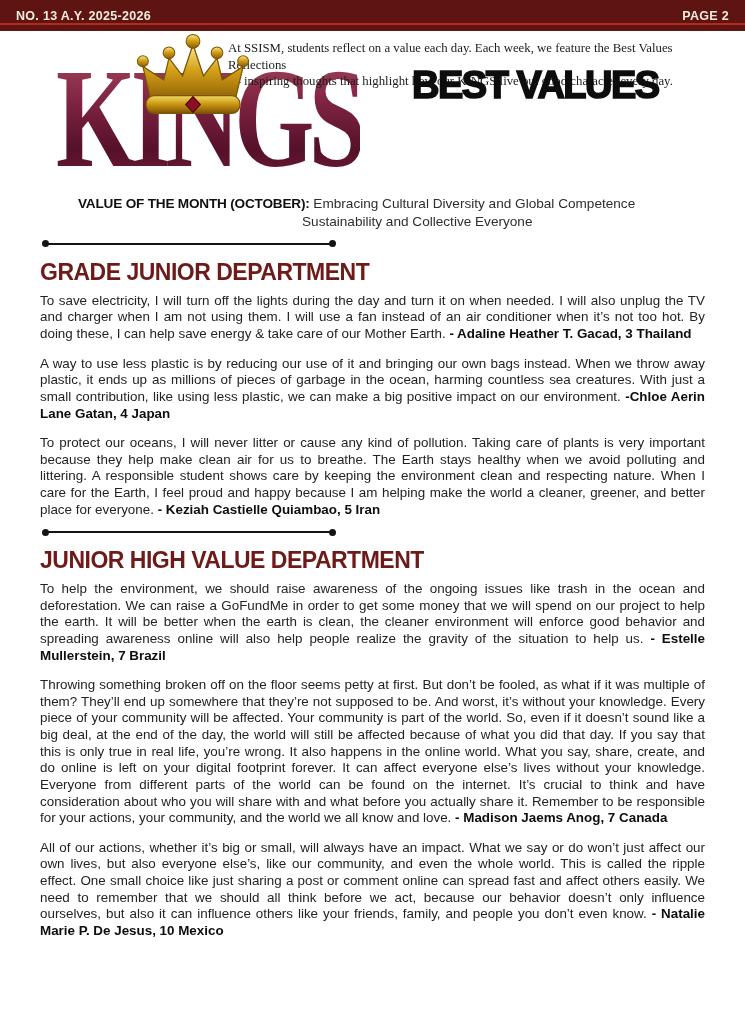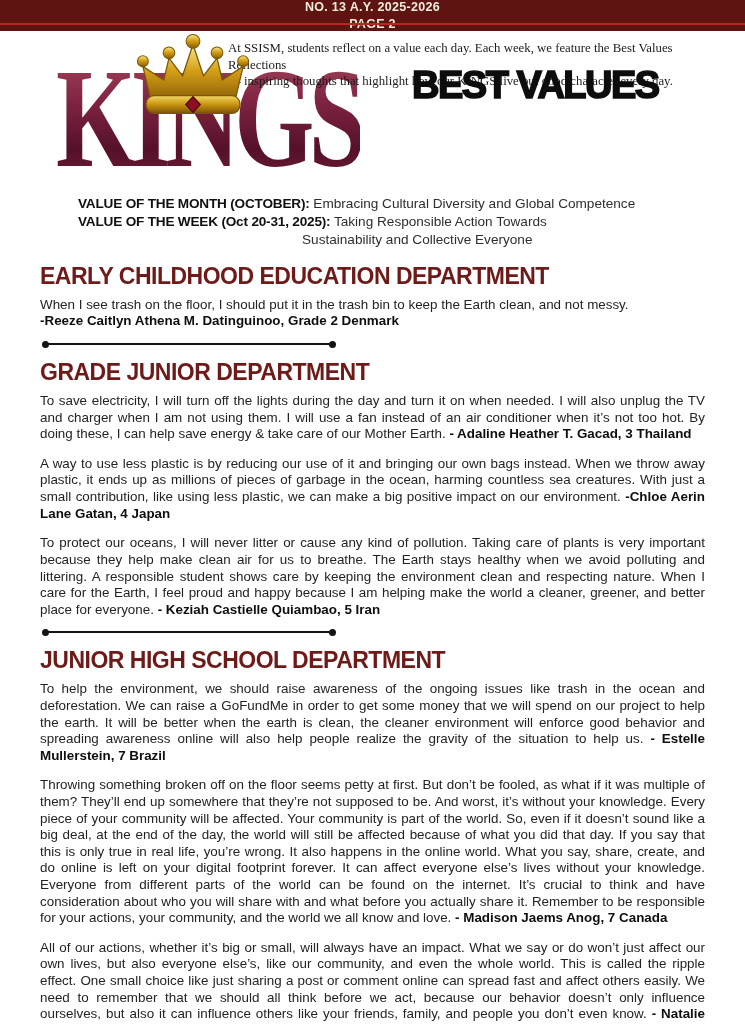--- a/index.html
+++ b/index.html
@@ -9,21 +9,20 @@
     font-family:"Liberation Sans", sans-serif;
     color:#222;
   }
   .page { width:745px; height:1024px; background:#fff; position:relative; }
 
   
   .topbar {
     position:relative; height:31px; background:#5e1410;
     display:flex; justify-content:space-between; align-items:center;
     padding:0 16px;
-    flex-direction:column;
   }
   .topbar .bar-text {
     color:#f3ecdd; font-weight:bold; font-size:12.5px; letter-spacing:.3px;
   }
   .topbar .accent {
     position:absolute; left:0; right:0; bottom:6px; height:2.5px; background:#b52a1e;
   }
 
   
   .masthead { position:relative; height:162px; }
@@ -127,49 +126,41 @@
     <h1 class="big-title">
       <span>BEST VALUES</span>
     </h1>
   </section>
 
   <section class="values">
     <div>
       <b>VALUE OF THE MONTH (OCTOBER):</b>
       <span>Embracing Cultural Diversity and Global Competence</span>
     </div>
-    <div>
-      <b>VALUE OF THE WEEK (Oct 20-31, 2025):</b>
-      <span>Taking Responsible Action Towards</span>
-    </div>
     <div class="wrap-indent">
       <span>Sustainability and Collective Everyone</span>
     </div>
   </section>
 
   <main>
 
-    <section class="dept">
-      <h2>EARLY CHILDHOOD EDUCATION DEPARTMENT</h2>
-      <p class="entry"><span>When I see trash on the floor, I should put it in the trash bin to keep the Earth clean, and not messy.</span> <b class="author block">-Reeze Caitlyn Athena M. Datinguinoo, Grade 2 Denmark</b></p>
-    </section>
 
     <div class="divider"></div>
 
     <section class="dept">
       <h2>GRADE JUNIOR DEPARTMENT</h2>
       <p class="entry"><span>To save electricity, I will turn off the lights during the day and turn it on when needed. I will also unplug the TV and charger when I am not using them. I will use a fan instead of an air conditioner when it’s not too hot. By doing these, I can help save energy &amp; take care of our Mother Earth.</span> <b class="author">- Adaline Heather T. Gacad, 3 Thailand</b></p>
       <p class="entry"><span>A way to use less plastic is by reducing our use of it and bringing our own bags instead. When we throw away plastic, it ends up as millions of pieces of garbage in the ocean, harming countless sea creatures. With just a small contribution, like using less plastic, we can make a big positive impact on our environment.</span> <b class="author">-Chloe Aerin Lane Gatan, 4 Japan</b></p>
       <p class="entry"><span>To protect our oceans, I will never litter or cause any kind of pollution. Taking care of plants is very important because they help make clean air for us to breathe. The Earth stays healthy when we avoid polluting and littering. A responsible student shows care by keeping the environment clean and respecting nature. When I care for the Earth, I feel proud and happy because I am helping make the world a cleaner, greener, and better place for everyone.</span> <b class="author">- Keziah Castielle Quiambao, 5 Iran</b></p>
     </section>
 
     <div class="divider"></div>
 
     <section class="dept">
-      <h2>JUNIOR HIGH SCHOOL DEPARTMENT</h2>
+      <h2>JUNIOR HIGH VALUE DEPARTMENT</h2>
       <p class="entry"><span>To help the environment, we should raise awareness of the ongoing issues like trash in the ocean and deforestation. We can raise a GoFundMe in order to get some money that we will spend on our project to help the earth. It will be better when the earth is clean, the cleaner environment will enforce good behavior and spreading awareness online will also help people realize the gravity of the situation to help us.</span> <b class="author">- Estelle Mullerstein, 7 Brazil</b></p>
       <p class="entry"><span>Throwing something broken off on the floor seems petty at first. But don’t be fooled, as what if it was multiple of them? They’ll end up somewhere that they’re not supposed to be. And worst, it’s without your knowledge. Every piece of your community will be affected. Your community is part of the world. So, even if it doesn’t sound like a big deal, at the end of the day, the world will still be affected because of what you did that day. If you say that this is only true in real life, you’re wrong. It also happens in the online world. What you say, share, create, and do online is left on your digital footprint forever. It can affect everyone else’s lives without your knowledge. Everyone from different parts of the world can be found on the internet. It’s crucial to think and have consideration about who you will share with and what before you actually share it. Remember to be responsible for your actions, your community, and the world we all know and love.</span> <b class="author">- Madison Jaems Anog, 7 Canada</b></p>
       <p class="entry"><span>All of our actions, whether it’s big or small, will always have an impact. What we say or do won’t just affect our own lives, but also everyone else’s, like our community, and even the whole world. This is called the ripple effect. One small choice like just sharing a post or comment online can spread fast and affect others easily. We need to remember that we should all think before we act, because our behavior doesn’t only influence ourselves, but also it can influence others like your friends, family, and people you don’t even know.</span> <b class="author">- Natalie Marie P. De Jesus, 10 Mexico</b></p>
 
     </section>
 
   </main>
 </div>
 
 </body></html>

